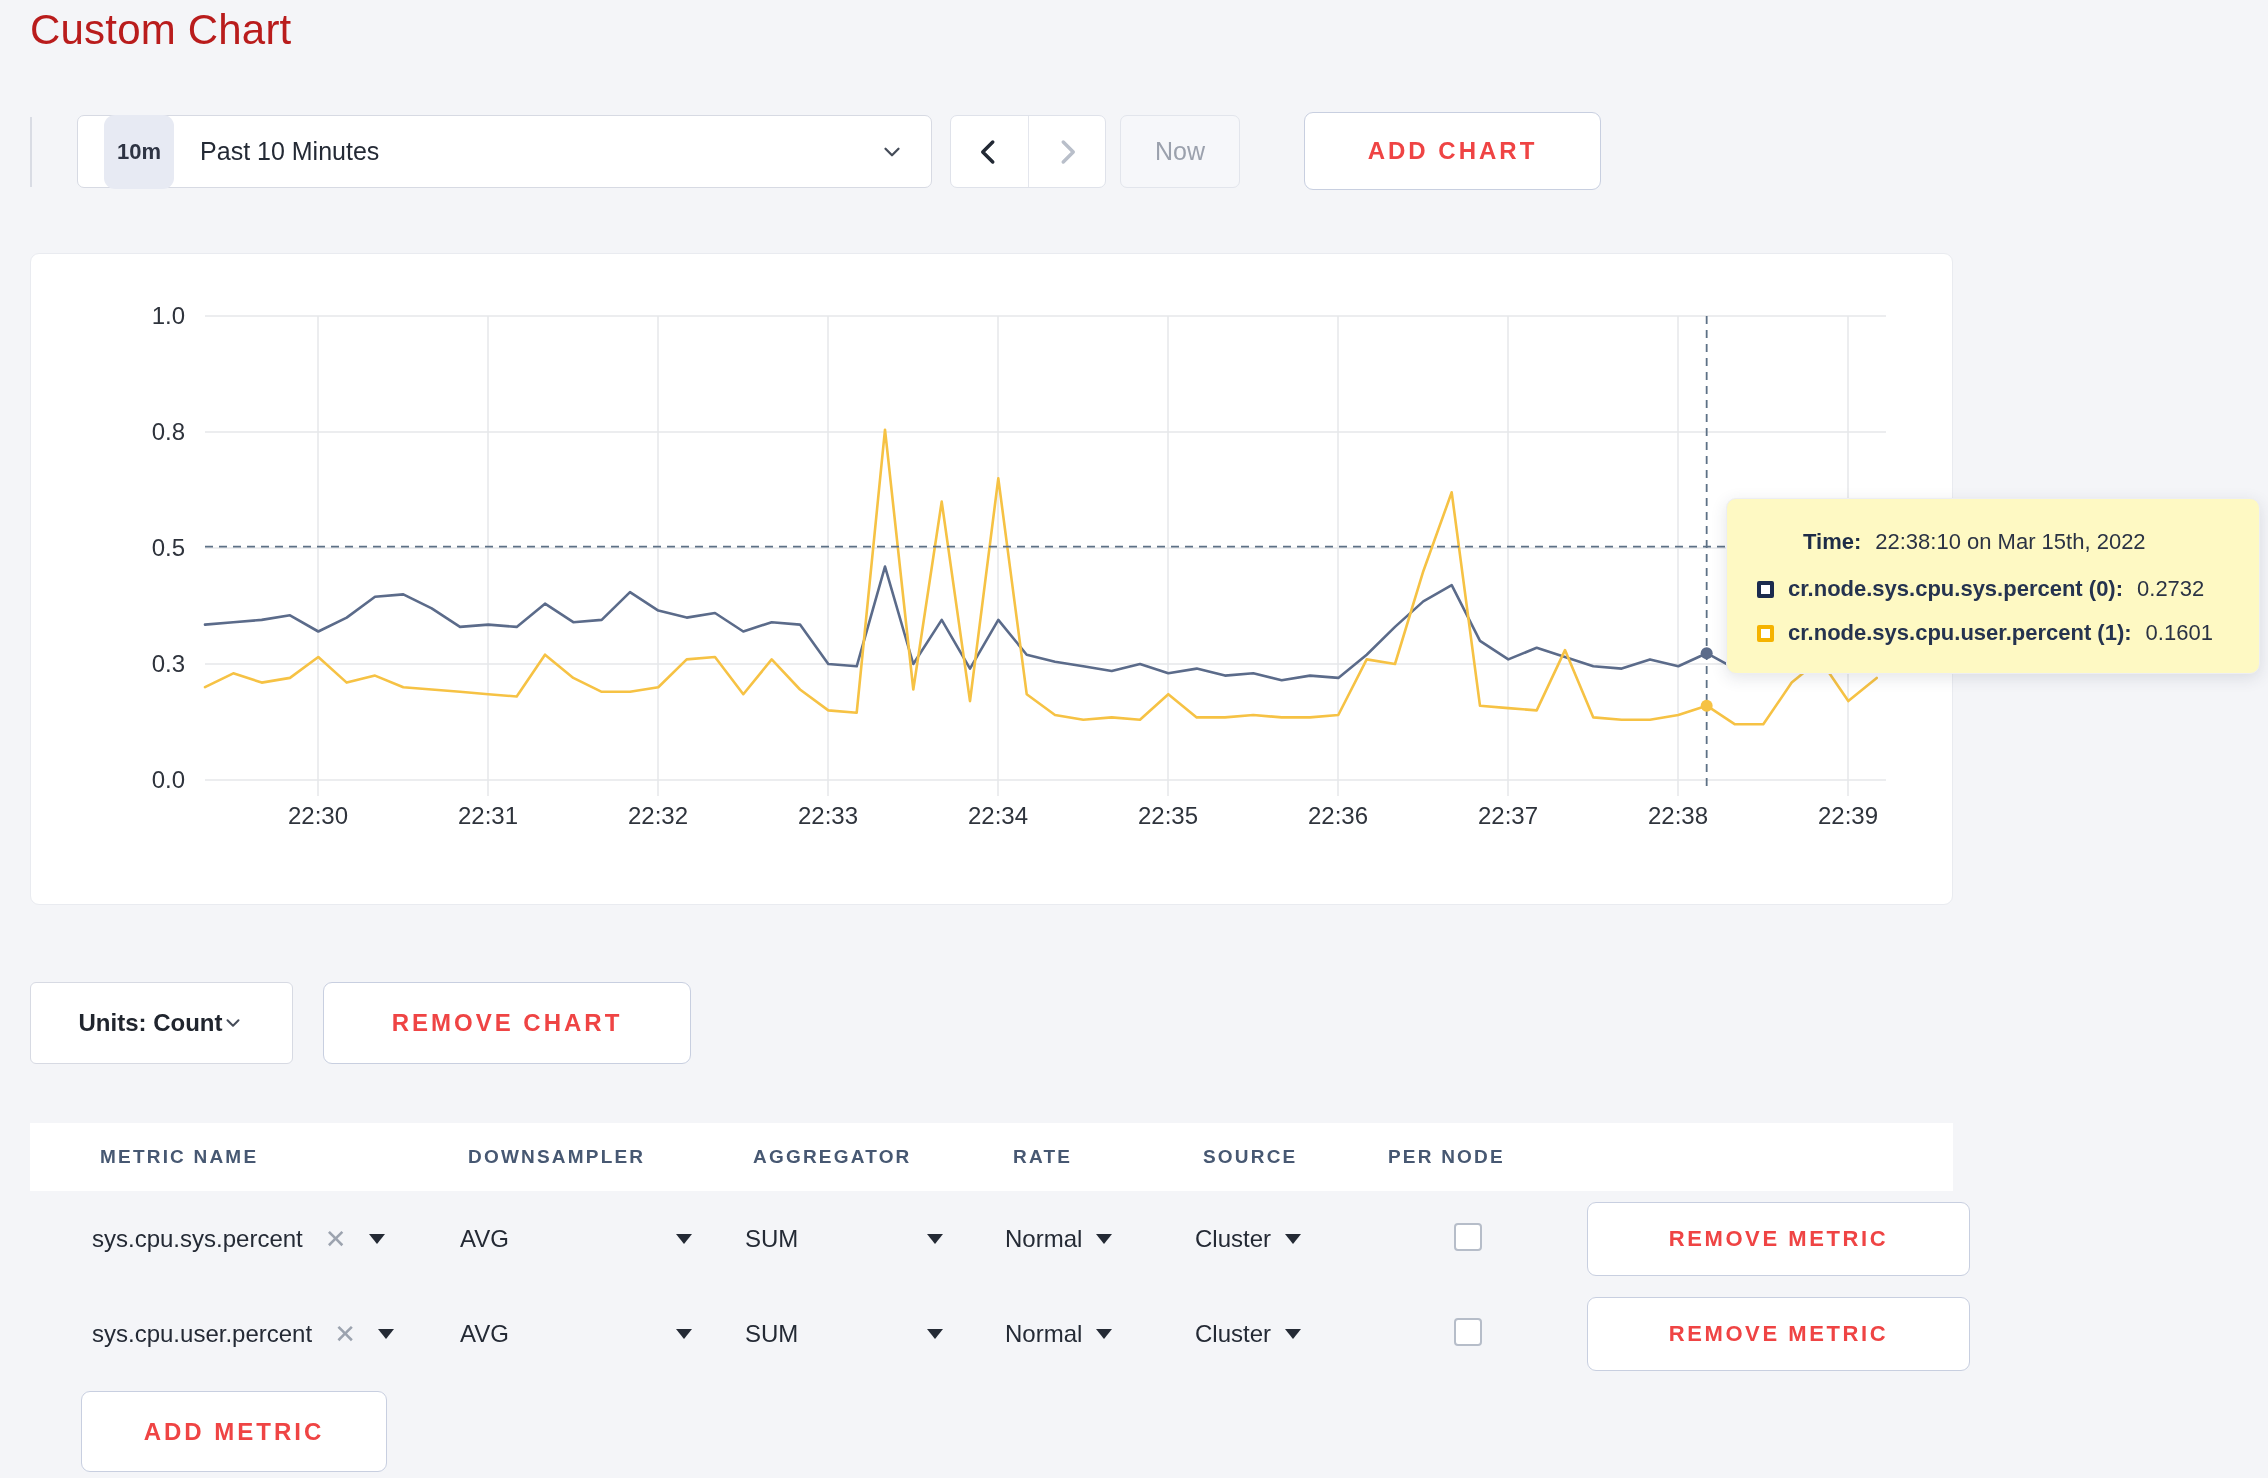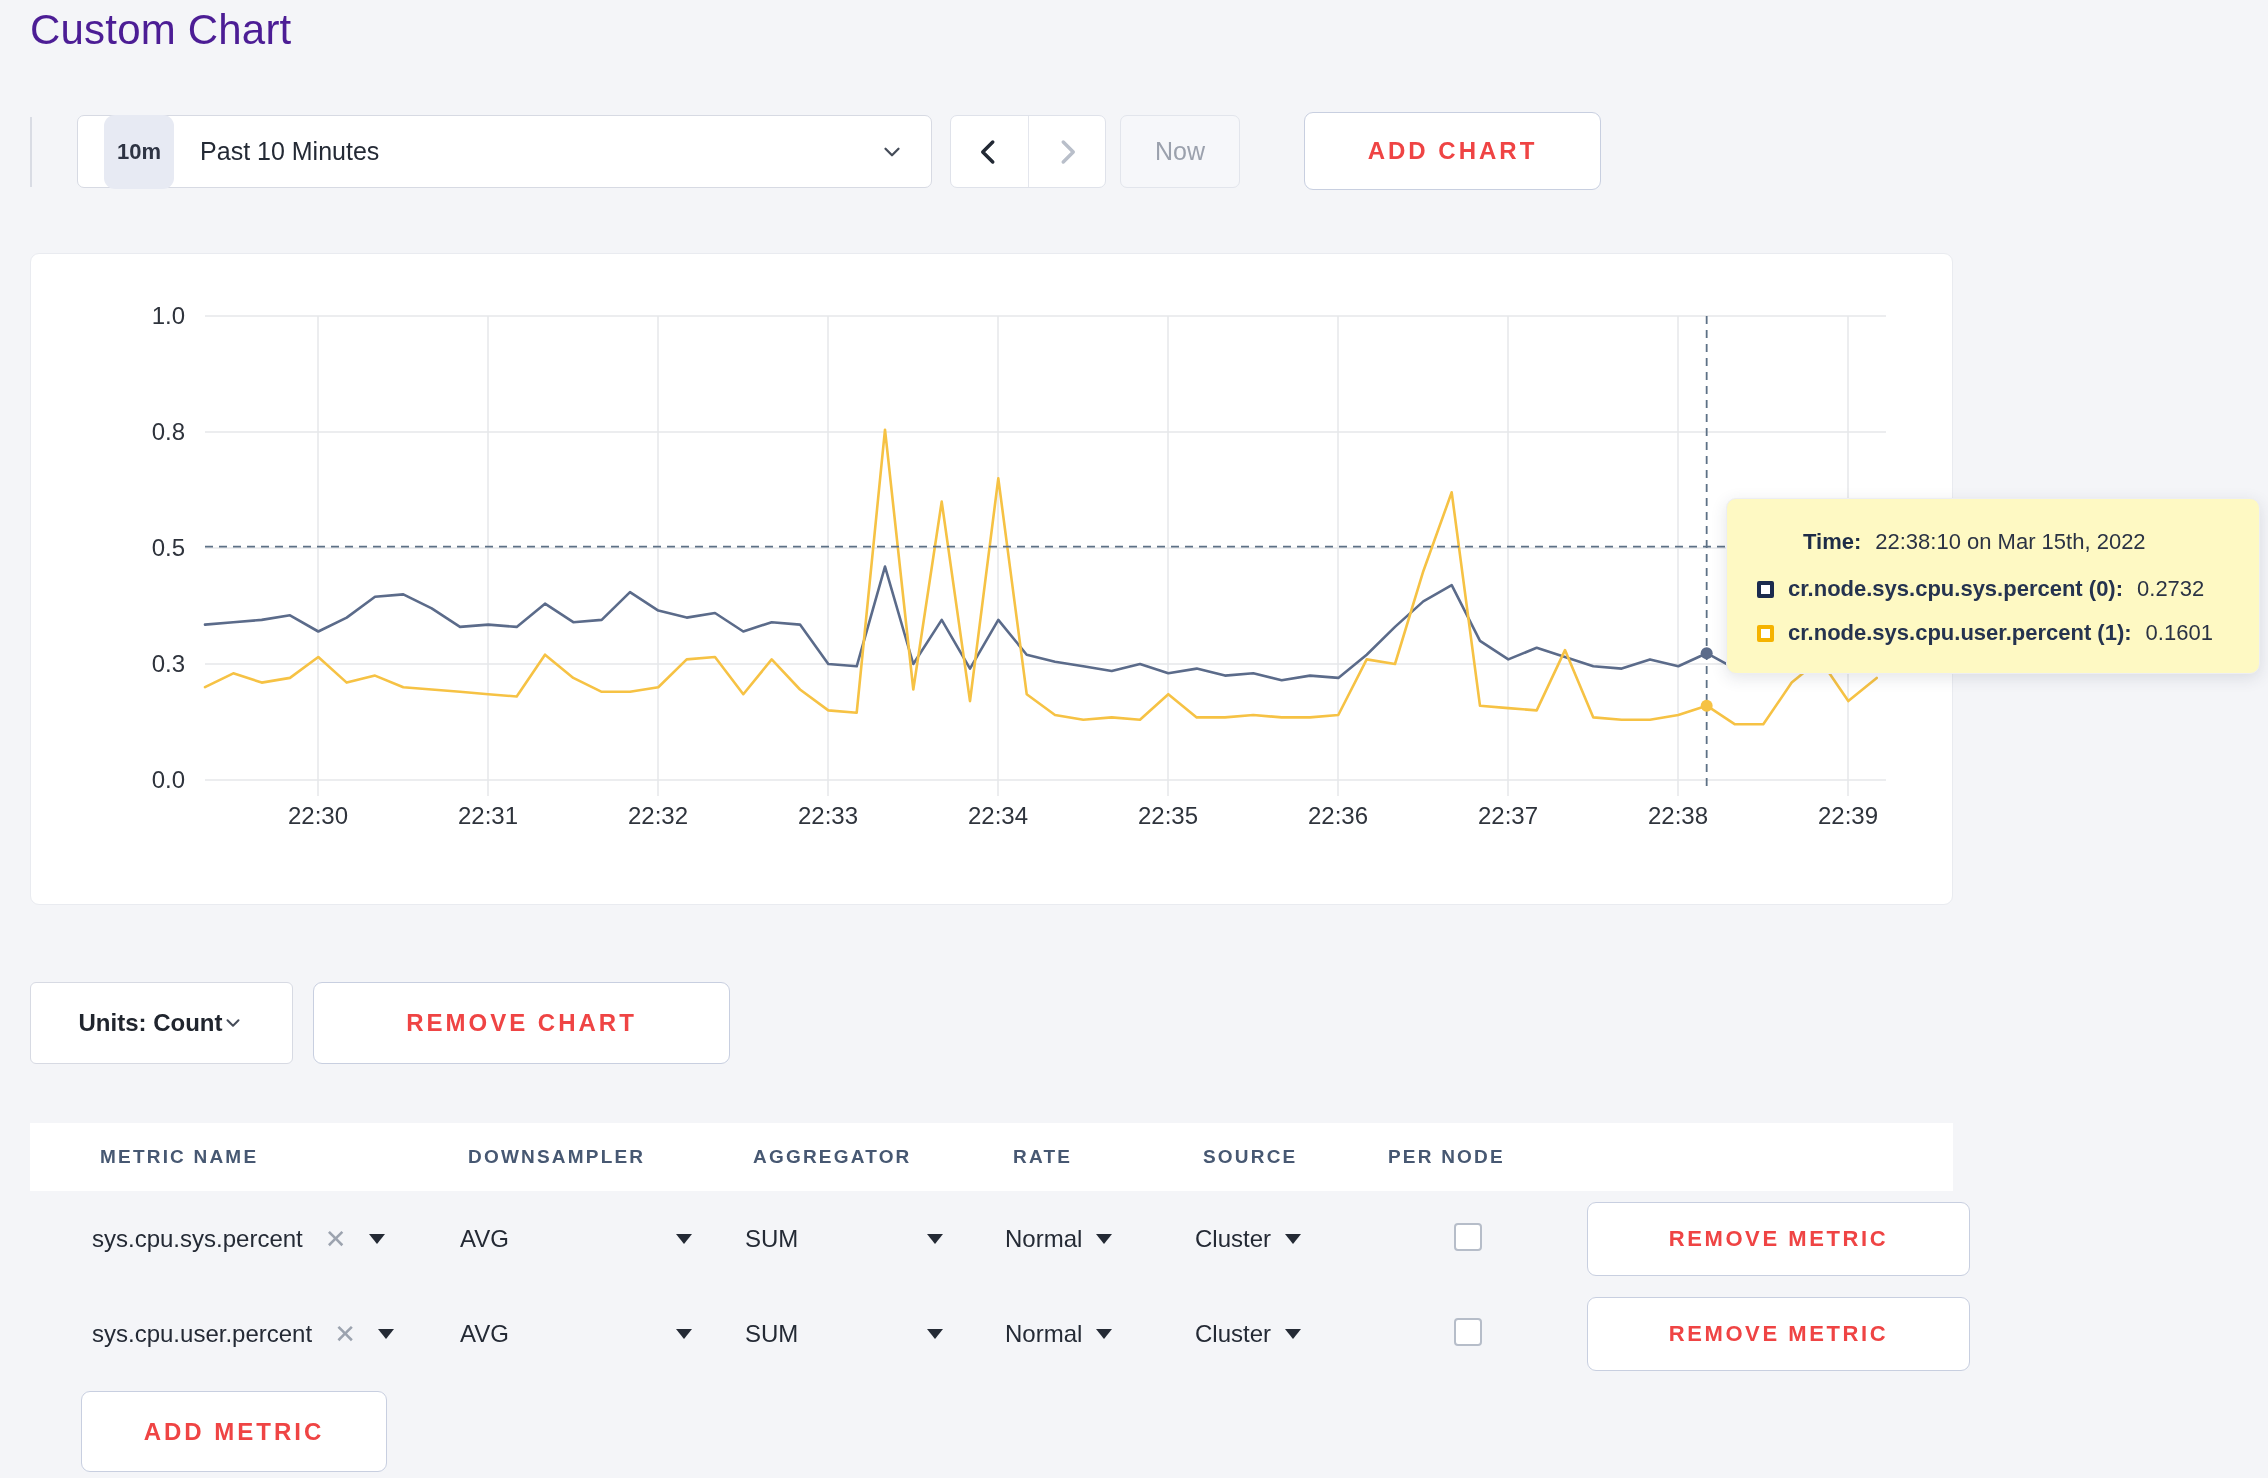--- a/index.html
+++ b/index.html
@@ -9,21 +9,21 @@
     font-family:"Liberation Sans","DejaVu Sans",sans-serif;
     color:#242a35;
     position:relative;
     overflow:hidden;
   }
   .page { position:absolute; inset:0; }
 
   
   .page-title {
     position:absolute; left:30px; top:6px;
-    font-size:42px; font-weight:500; color:#4c1d95; letter-spacing:.2px;
+    font-size:42px; font-weight:500; color:#b91c1c; letter-spacing:.2px;
   }
 
   
   .toolbar-divider {
     position:absolute; left:30px; top:117px; width:2px; height:70px;
     background:#d9dce4;
   }
   .time-select {
     position:absolute; left:77px; top:115px; width:855px; height:73px;
     background:#fff; border:1px solid #d7dae3; border-radius:7px;
@@ -90,21 +90,21 @@
   .tt-val { color:#2b3344; }
 
   
   .units-select {
     position:absolute; left:30px; top:982px; width:263px; height:82px;
     background:#fff; border:1px solid #d7dae3; border-radius:6px;
     display:flex; align-items:center; justify-content:center; gap:0; cursor:pointer;
   }
   .units-label { font-size:24px; font-weight:700; color:#20252e; }
   .remove-chart-button {
-    position:absolute; left:313px; top:982px; width:417px; height:82px;
+    position:absolute; left:323px; top:982px; width:368px; height:82px;
     font-size:24px;
   }
 
   
   .metrics-header {
     position:absolute; left:30px; top:1123px; width:1923px; height:68px;
     background:#fff; display:grid; align-items:center;
     grid-template-columns:368px 285px 260px 190px 185px 175px auto;
     padding-left:62px;
   }

